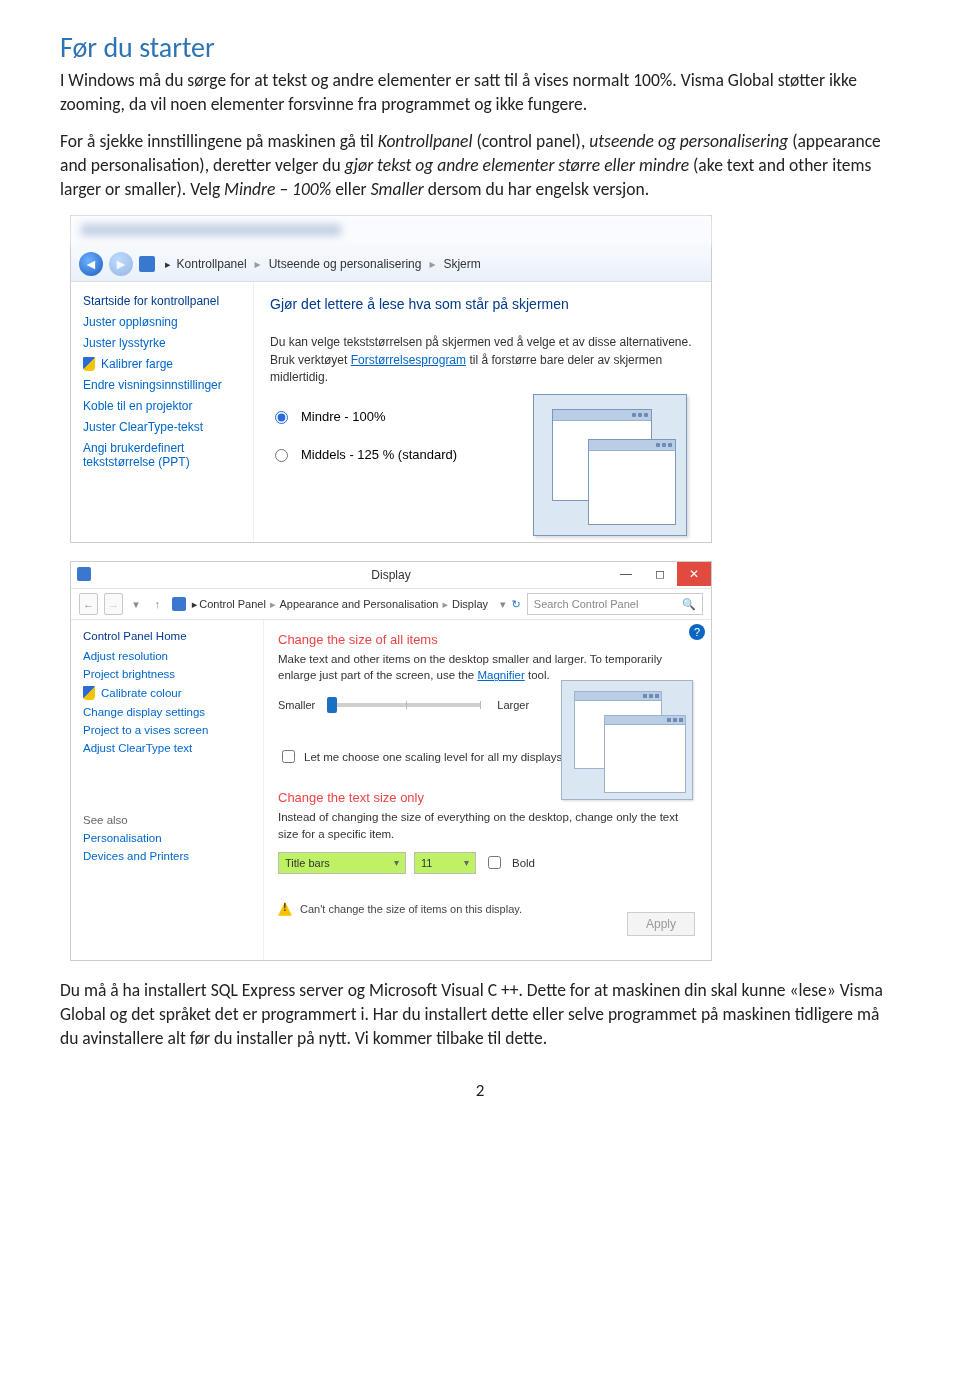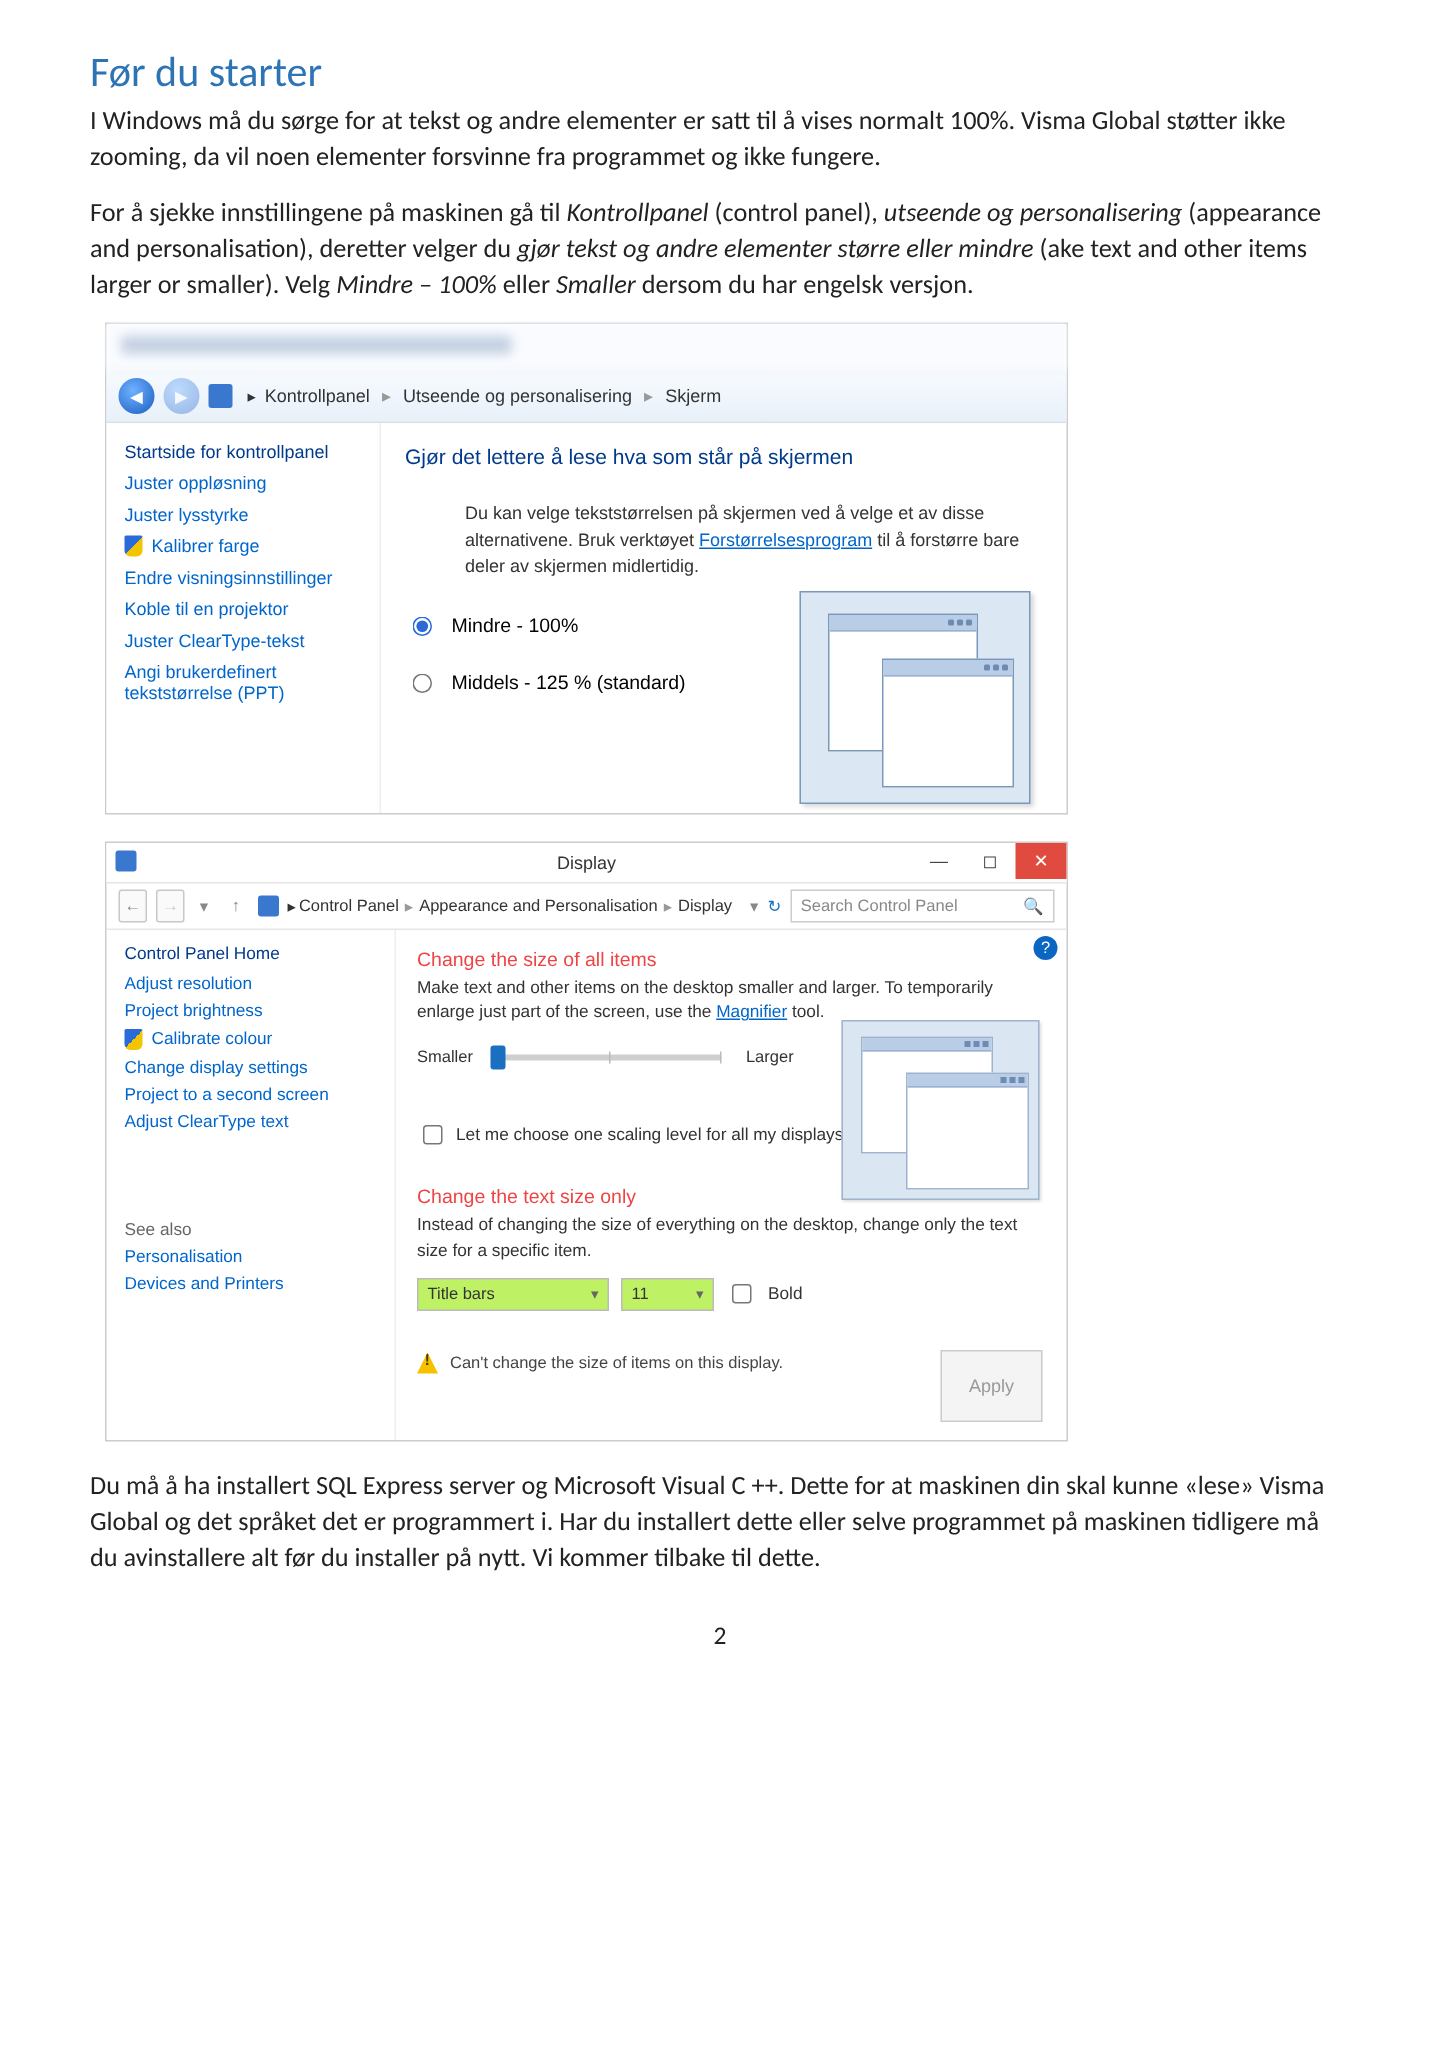--- a/index.html
+++ b/index.html
@@ -74,21 +74,21 @@
   }
   .s1-side .side-head { color:#003a8c; }
   .s1-side .side-item { margin:7px 0; display:flex; align-items:center; gap:6px; }
   .shield {
     width:12px;height:14px;
     background:linear-gradient(135deg,#2a6bd8 50%,#f2c500 50%);
     border-radius:1px 1px 4px 4px;
   }
   .s1-main { flex:1; padding:14px 14px 10px 16px; font-size:12px; color:#333;}
   .s1-main h4 { color:#003a8c; font-weight:400; font-size:14px; margin:0 0 22px 0;}
-  .s1-main .desc { margin-bottom:14px; line-height:1.45;margin-left:40px; }
+  .s1-main .desc { margin-bottom:14px; line-height:1.45; }
   .s1-main .desc .lnk { color:#06c; text-decoration:underline; }
   .radio-row { display:flex; align-items:center; margin:22px 0; gap:10px;}
   .radio-row .r { font-size:13px; color:#000;}
   .radio-row .lbl2 { margin-left:auto; margin-right:60px; }
   input.rd { accent-color:#2a6bd8; }
   .preview-box {
     position:absolute; right:24px; top:112px; width:152px; height:140px;
     border:1px solid #7a98bc; background:#dce7f4;
     box-shadow:2px 2px 3px rgba(0,0,0,.15);
   }
@@ -147,21 +147,21 @@
   .s2-preview .w2{left:42px;top:34px;width:80px;height:76px;}
   .s2-preview .bar{height:8px;background:#b9cee6;border-bottom:1px solid #9ab2d0;display:flex;justify-content:flex-end;gap:2px;padding-right:2px;align-items:center;}
   .s2-preview .bar span{width:4px;height:4px;background:#6e8cb3;}
   .chk-row{margin:36px 0 4px 0;display:flex;align-items:center;gap:6px;}
   .sel{border:1px solid #bbb;background:#bef264;height:20px;font-size:11px;padding:0 20px 0 6px;display:inline-flex;align-items:center;position:relative;color:#333;}
   .sel::after{content:"▾";position:absolute;right:6px;color:#666;font-size:10px;}
   .row-combo{display:flex;align-items:center;gap:8px;margin:10px 0 18px 0;}
   .warn-row{display:flex;align-items:center;gap:8px;font-size:11px;color:#444;}
   .warn-ico{width:14px;height:14px;background:#f6c100;clip-path:polygon(50% 0,100% 100%,0 100%);position:relative;}
   .warn-ico::after{content:"!";position:absolute;left:5px;top:-1px;color:#5a3b00;font-size:11px;font-weight:bold;}
-  .apply{position:absolute;right:16px;bottom:12px;border:1px solid #ccc;background:#f4f4f4;color:#999;font-size:12px;padding:16px 18px;}
+  .apply{position:absolute;right:16px;bottom:24px;border:1px solid #ccc;background:#f4f4f4;color:#999;font-size:12px;padding:4px 18px;}
   .pagenum{ text-align:center; font-size:17px; margin-top:30px;}
 </style>
 </head>
 <body>
 
 <div class="page">
   <h2 class="doc-heading">Før du starter</h2>
 
   <p class="doc-para">I Windows må du sørge for at tekst og andre elementer er satt til å vises normalt 100%. Visma Global støtter ikke zooming, da vil noen elementer forsvinne fra programmet og ikke fungere.</p>
 
@@ -290,21 +290,21 @@
             <span>Project brightness</span>
           </div>
         <div class="it">
             <span class="shield"></span>
             <span>Calibrate colour</span>
           </div>
         <div class="it">
             <span>Change display settings</span>
           </div>
         <div class="it">
-            <span>Project to a second screen</span>
+            <span>Project to a vises screen</span>
           </div>
         <div class="it">
             <span>Adjust ClearType text</span>
           </div>
 
         <div class="sect">See also</div>
         <div class="it">
             <span>Personalisation</span>
           </div>
         <div class="it">

